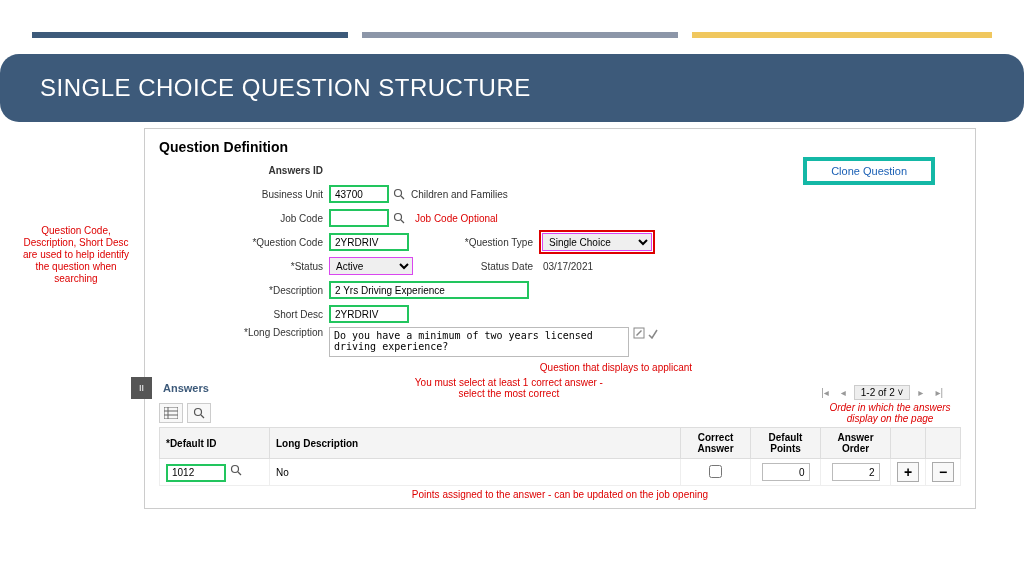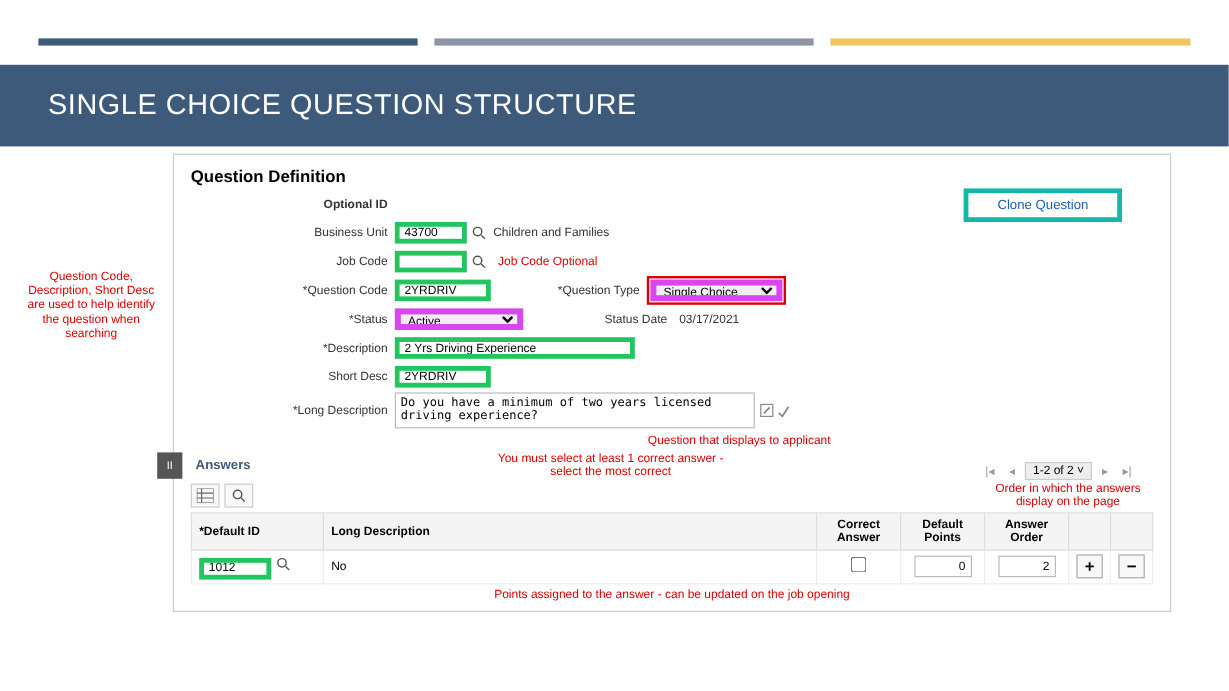--- a/index.html
+++ b/index.html
@@ -6,55 +6,55 @@
   body { font-family: Arial, sans-serif; background: #fff; width: 1024px; height: 576px; overflow: hidden; }
   
   .accent-bars { display: flex; height: 6px; gap: 0; }
   .accent-bar { height: 6px; }
   .bar1 { background: #3d5a7a; width: 316px; margin-left: 32px; }
   .bgap1 { width: 14px; }
   .bar2 { background: #8c96a8; width: 316px; }
   .bgap2 { width: 14px; }
   .bar3 { background: #f0c75e; width: 300px; }
   
-  .title-band { background: #3d5a7a; color: #fff; margin-top: 16px; padding: 20px 40px; font-size: 24px; font-weight: 400; letter-spacing: 0.5px; }
+  .title-band { background: #3d5a7a; color: #fff; margin-top: 16px; padding: 20px 40px; font-size: 24px; font-weight: 400; letter-spacing: 0.5px; border-radius: 19px; }
   
   .panel { border: 1px solid #ccc; margin: 6px 48px 0 144px; padding: 10px 14px 8px 14px; background: #fff; font-size: 11px; position: relative; }
   
   .panel-title { font-size: 14px; font-weight: bold; margin-bottom: 4px; }
   
   .form-grid { position: relative; }
   .form-row { display: flex; align-items: center; height: 22px; margin-bottom: 2px; }
   .lbl { width: 170px; text-align: right; padding-right: 6px; font-size: 10px; color: #333; }
   .lbl.bold { font-weight: bold; }
-  .input-text { border: 4px solid #22c55e; height: 18px; padding: 1px 4px; font-size: 10px; }
+  .input-text { border: 2px solid #22c55e; height: 18px; padding: 1px 4px; font-size: 10px; }
   .w60 { width: 60px; }
   .w80 { width: 80px; }
   .w200 { width: 200px; }
   .lookup { width: 16px; height: 16px; display: inline-flex; align-items: center; justify-content: center; margin-left: 2px; }
-  select { border: 5px solid #d946ef; height: 18px; font-size: 10px; padding: 0 2px; }
+  select { border: 1px solid #d946ef; height: 18px; font-size: 10px; padding: 0 2px; }
   
   .mid-lbl { width: 90px; text-align: right; padding-right: 6px; font-size: 10px; color: #333; }
   .static-text { font-size: 10px; color: #333; padding-left: 4px; }
   
   .red-note { color: #d00; font-size: 10px; }
   .red-side { position: absolute; color: #d00; font-size: 10px; text-align: center; line-height: 1.2; }
   
   .clone-btn { position: absolute; right: 40px; top: 28px; border: 4px solid #14b8a6; padding: 4px 24px; font-size: 11px; color: #1a5fb4; background: #fff; cursor: pointer; }
   
   .long-desc { border: 1px solid #bbb; width: 300px; height: 30px; padding: 2px 4px; font-size: 10px; resize: none; }
   .edit-icons { display: inline-flex; gap: 2px; margin-left: 4px; vertical-align: top; }
   
   .qtype-box { border: 2px solid #d00; padding: 1px; display: inline-block; }
   
   .answers-header { display: flex; align-items: center; margin-top: 6px; position: relative; }
   .answers-title { color: #3d5a7a; font-weight: bold; font-size: 11px; margin-left: 4px; }
   .expand-tab { background: #555; color: #fff; width: 21px; height: 22px; display: flex; align-items: center; justify-content: center; font-size: 9px; margin-left: -14px; position: absolute; left: -14px; }
   
-  .toolbar { display: flex; align-items: center; gap: 4px; margin-top: 4px; }
+  .toolbar { display: flex; align-items: center; gap: 4px; margin-top: 4px; font-style: italic; }
   .tool-btn { border: 1px solid #ccc; width: 24px; height: 20px; display: flex; align-items: center; justify-content: center; background: #f8f8f8; cursor: pointer; }
   
   .pager { position: absolute; right: 14px; display: flex; align-items: center; gap: 4px; font-size: 10px; }
   .pager-btn { color: #999; cursor: pointer; padding: 0 4px; }
   .pager-select { border: 1px solid #ccc; background: #eee; padding: 1px 6px; font-size: 10px; }
   
   table { width: 100%; border-collapse: collapse; margin-top: 4px; font-size: 10px; }
   th { border: 1px solid #ddd; background: #f4f4f4; padding: 4px 6px; text-align: left; font-weight: bold; font-size: 10px; }
   th.center { text-align: center; }
   td { border: 1px solid #eee; padding: 3px 6px; height: 26px; }
@@ -78,21 +78,21 @@
 
 <div class="panel">
   <div class="panel-title">Question Definition</div>
 
   <div class="red-side" style="left:-124px; top:96px; width:110px">Question Code, Description, Short Desc are used to help identify the question when searching</div>
 
   <button class="clone-btn">Clone Question</button>
 
   <div class="form-grid">
     <div class="form-row">
-      <div class="lbl bold">Optional ID</div>
+      <div class="lbl bold">Answers ID</div>
     </div>
     <div class="form-row">
       <div class="lbl">Business Unit</div>
       <input class="input-text w60" value="43700" style="">
       <span class="lookup">
           <svg width="12" height="12" viewBox="0 0 12 12">
             <circle cx="5" cy="5" r="3.5" fill="none" stroke="#555" stroke-width="1.2"></circle>
             <line x1="8" y1="8" x2="11" y2="11" stroke="#555" stroke-width="1.2"></line>
           </svg>
         </span>
@@ -114,35 +114,35 @@
       <input class="input-text w80" value="2YRDRIV" style="">
       <div class="mid-lbl" style="margin-left:40px">*Question Type</div>
       <span class="qtype-box">
         <select style="width:110px">
           <option>Single Choice</option>
         </select>
       </span>
     </div>
     <div class="form-row">
       <div class="lbl">*Status</div>
-      <select style="width:107px">
+      <select style="width:84px">
         <option>Active</option>
       </select>
       <div class="mid-lbl" style="margin-left:36px">Status Date</div>
       <span class="static-text">03/17/2021</span>
     </div>
     <div class="form-row">
       <div class="lbl">*Description</div>
       <input class="input-text w200" value="2 Yrs Driving Experience" style="">
     </div>
     <div class="form-row">
       <div class="lbl">Short Desc</div>
       <input class="input-text w80" value="2YRDRIV" style="">
     </div>
-    <div class="form-row" style="height:auto; align-items:center">
+    <div class="form-row" style="height:auto; align-items:flex-start">
       <div class="lbl">*Long Description</div>
       <textarea class="long-desc" style="">Do you have a minimum of two years licensed driving experience?</textarea>
       <span class="edit-icons">
         <span>
             <svg width="12" height="12" viewBox="0 0 12 12">
               <rect x="1" y="1" width="10" height="10" fill="none" stroke="#888"></rect>
               <path d="M3 8 L8 3 L9 4 L4 9 Z" fill="#888"></path>
             </svg>
           </span>
         <span>

